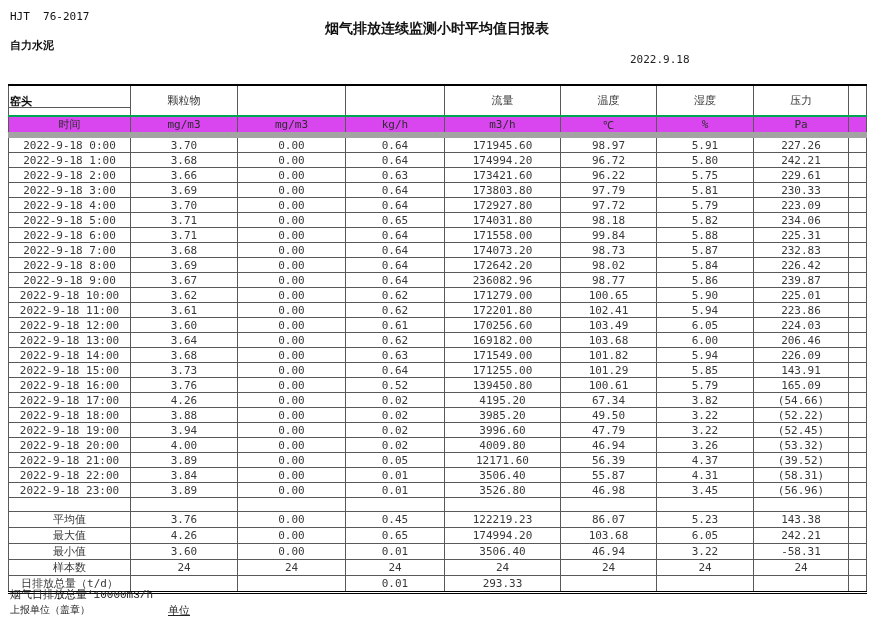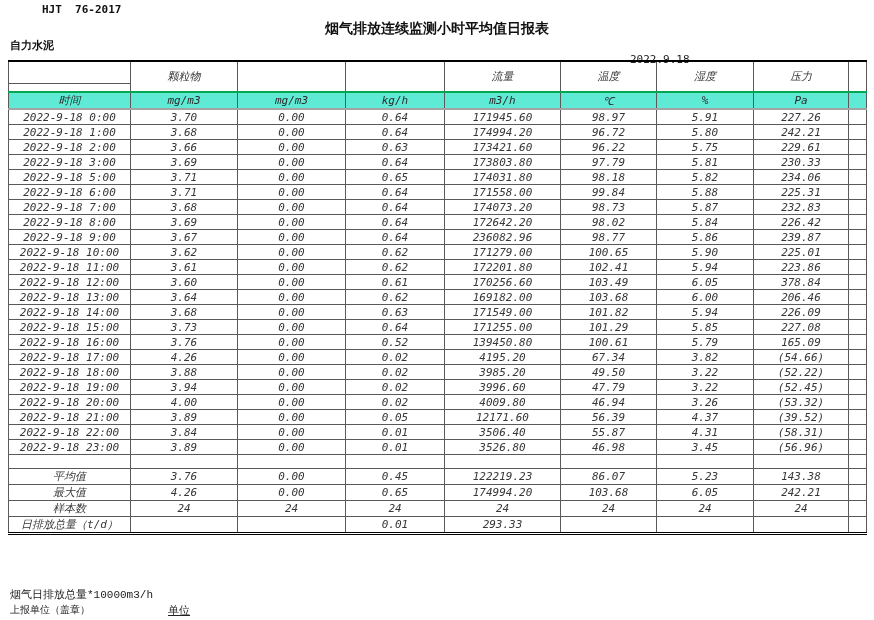--- a/index.html
+++ b/index.html
@@ -1,46 +1,45 @@
 <!DOCTYPE html>
 <html><head>
 <meta charset="utf-8">
 <style>
   html,body { margin:0; padding:0; }
   body {
     width:874px; height:620px; position:relative; background:#ffffff;
     font-family:"DejaVu Sans Mono","Liberation Mono",monospace;
     overflow:hidden;
   }
-  .doc-code { position:absolute; left:10px; top:3px; font-size:11px; font-weight:bold; white-space:pre; color:#111;margin-left:32px; }
+  .doc-code { position:absolute; left:10px; top:10px; font-size:11px; font-weight:normal; white-space:pre; color:#111; }
   .title    { position:absolute; left:0; right:0; top:20px; text-align:center; font-size:14px; font-weight:bold; color:#111; }
   .company  { position:absolute; left:10px; top:38px; font-size:11px; font-weight:bold; color:#111; }
   .station  { position:absolute; left:10px; top:54px; font-size:11px; font-weight:bold; color:#111;margin-top:40px; }
   .date     { position:absolute; left:630px; top:53px; font-size:11px; color:#222; }
 
   table.report {
-    position:absolute; left:8px; top:60px; width:858px;
+    position:absolute; left:8px; top:84px; width:858px;
     border-collapse:collapse; table-layout:fixed;
     border-top:2px solid #000;
     border-bottom:3px double #000;
-    font-style:italic;
   }
   table.report th, table.report td {
     border:1px solid #595959;
     font-size:11px; font-weight:normal; color:#383838;
     text-align:center; vertical-align:middle;
     padding:0; height:14px; white-space:nowrap; overflow:hidden;
   }
   tr.group-header th { height:29px; }
   th.split { vertical-align:top; }
   th.split .split-top { height:14px; border-bottom:1px solid #595959; }
   tr.unit-row td {
-    background:#5eead4;
+    background:#d946ef;
     border-top:2px solid #00a651;
-    border-bottom:2px solid #a3a3a3;
+    border-bottom:6px solid #a3a3a3;
     height:15px; color:#2c2c2c;
   }
   td.red { color:#ff0000; }
   tr.spacer-row td { height:13px; }
 
   .footer-note { position:absolute; left:10px; top:587px; font-size:11px; color:#222;font-family:Liberation Mono, monospace; }
   .footer-org  { position:absolute; left:10px; top:603px; font-size:10px; color:#222; }
   .footer-unit { position:absolute; left:168px; top:603px; font-size:11px; color:#222;text-decoration:underline; }
 </style>
 </head>
@@ -129,20 +128,31 @@
         <td>3.69</td>
         <td>0.00</td>
         <td>0.64</td>
         <td>173803.80</td>
         <td>97.79</td>
         <td>5.81</td>
         <td>230.33</td>
         <td></td>
       </tr>
       <tr>
+        <td>2022-9-18 4:00</td>
+        <td>3.70</td>
+        <td>0.00</td>
+        <td>0.64</td>
+        <td>172927.80</td>
+        <td>97.72</td>
+        <td>5.79</td>
+        <td>223.09</td>
+        <td></td>
+      </tr>
+      <tr>
         <td>2022-9-18 5:00</td>
         <td>3.71</td>
         <td>0.00</td>
         <td>0.65</td>
         <td>174031.80</td>
         <td>98.18</td>
         <td>5.82</td>
         <td>234.06</td>
         <td></td>
       </tr>
@@ -213,21 +223,21 @@
         <td></td>
       </tr>
       <tr>
         <td>2022-9-18 12:00</td>
         <td>3.60</td>
         <td>0.00</td>
         <td>0.61</td>
         <td>170256.60</td>
         <td>103.49</td>
         <td>6.05</td>
-        <td>378.84</td>
+        <td>224.03</td>
         <td></td>
       </tr>
       <tr>
         <td>2022-9-18 13:00</td>
         <td>3.64</td>
         <td>0.00</td>
         <td>0.62</td>
         <td>169182.00</td>
         <td>103.68</td>
         <td>6.00</td>
@@ -246,21 +256,21 @@
         <td></td>
       </tr>
       <tr>
         <td>2022-9-18 15:00</td>
         <td>3.73</td>
         <td>0.00</td>
         <td>0.64</td>
         <td>171255.00</td>
         <td>101.29</td>
         <td>5.85</td>
-        <td>227.08</td>
+        <td>143.91</td>
         <td></td>
       </tr>
       <tr>
         <td>2022-9-18 16:00</td>
         <td>3.76</td>
         <td>0.00</td>
         <td>0.52</td>
         <td>139450.80</td>
         <td>100.61</td>
         <td>5.79</td>
@@ -373,20 +383,31 @@
         <td>4.26</td>
         <td>0.00</td>
         <td>0.65</td>
         <td>174994.20</td>
         <td>103.68</td>
         <td>6.05</td>
         <td>242.21</td>
         <td></td>
       </tr>
       <tr>
+        <td>最小值</td>
+        <td>3.60</td>
+        <td>0.00</td>
+        <td>0.01</td>
+        <td>3506.40</td>
+        <td>46.94</td>
+        <td>3.22</td>
+        <td>-58.31</td>
+        <td></td>
+      </tr>
+      <tr>
         <td>样本数</td>
         <td>24</td>
         <td>24</td>
         <td>24</td>
         <td>24</td>
         <td>24</td>
         <td>24</td>
         <td>24</td>
         <td></td>
       </tr>

